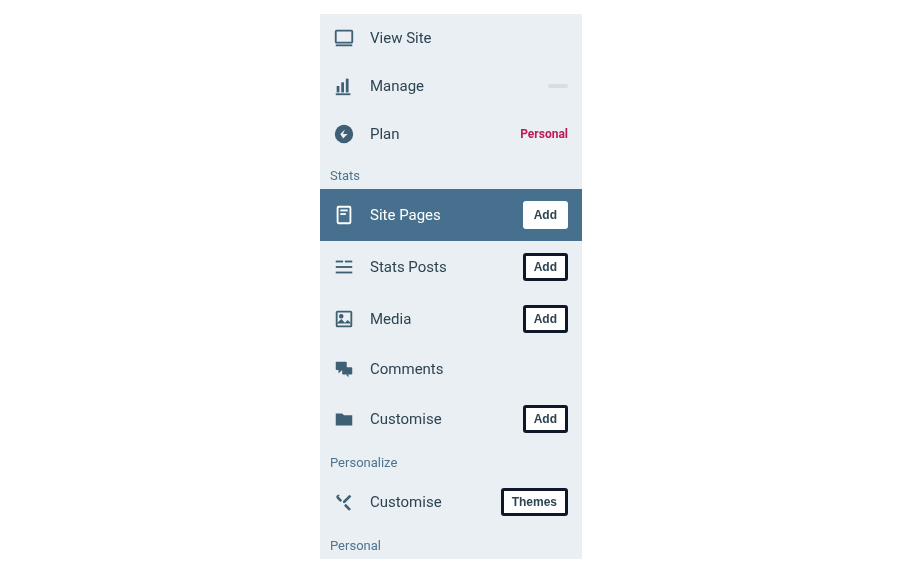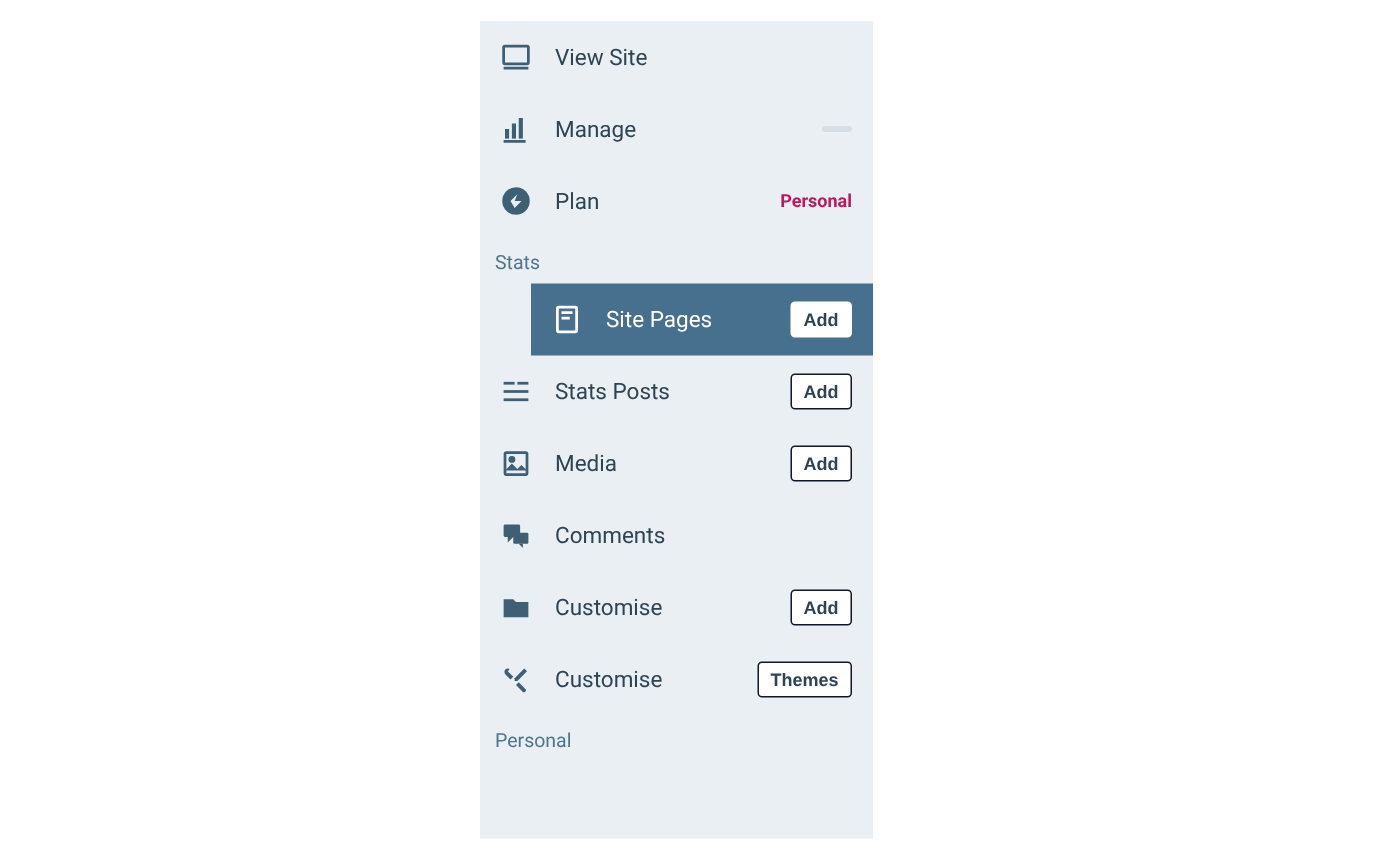--- a/index.html
+++ b/index.html
@@ -24,21 +24,20 @@
     align-items: center;
     padding: 12px 14px 12px 12px;
     cursor: pointer;
     color: #2e4453;
     font-size: 15px;
     min-height: 46px;
   }
   .menu-item.selected {
     background: #46708e;
     color: #fff;
-    margin-left: 34px;
   }
   .menu-item .icon {
     width: 24px;
     height: 24px;
     margin-right: 14px;
     display: flex;
     align-items: center;
     justify-content: center;
     flex-shrink: 0;
     color: #3f5f74;
@@ -47,21 +46,21 @@
   .menu-item .label {
     flex: 1;
   }
   .menu-item .badge {
     font-size: 12px;
     color: #be185d;
     font-weight: 700;
   }
   .menu-item .btn {
     background: #fff;
-    border: 1px solid #0f172a;
+    border: 3px solid #0f172a;
     border-radius: 3px;
     padding: 4px 8px;
     font-size: 12px;
     color: #2e4453;
     font-weight: 600;
     cursor: pointer;
   }
   .menu-item.selected .btn {
     background: #fff;
     border-color: #fff;
@@ -172,20 +171,21 @@
   <div class="menu-item">
     <span class="icon">
       <svg width="22" height="22" viewBox="0 0 24 24" fill="currentColor">
           <path d="M3 6 L3 19 L21 19 L21 8 L12 8 L10 6 Z"></path>
         </svg>
     </span>
     <span class="label">Customise</span>
     <button class="btn">Add</button>
   </div>
 
+  <div class="section-header">Personalize</div>
 
   <div class="menu-item">
     <span class="icon">
       <svg width="22" height="22" viewBox="0 0 24 24" fill="currentColor">
           <path d="M20 6 L18 4 L11 11 L11 13 L13 13 Z"></path>
           <path d="M6 4 C4 4 3 6 4 8 L8 12 L10 10 L6 6 C7 5 8 4 6 4 Z"></path>
           <path d="M14 14 L12 16 L17 21 C18 22 20 20 19 19 Z"></path>
         </svg>
     </span>
     <span class="label">Customise</span>

